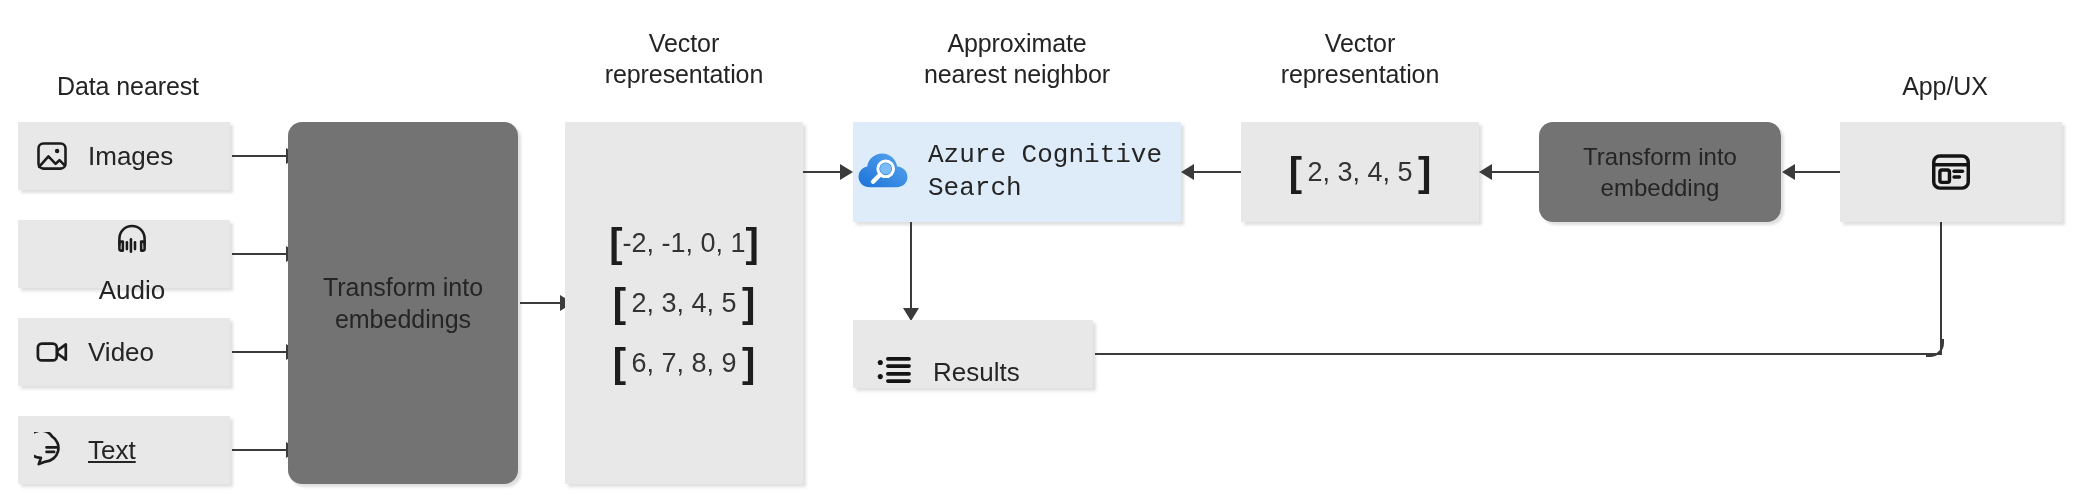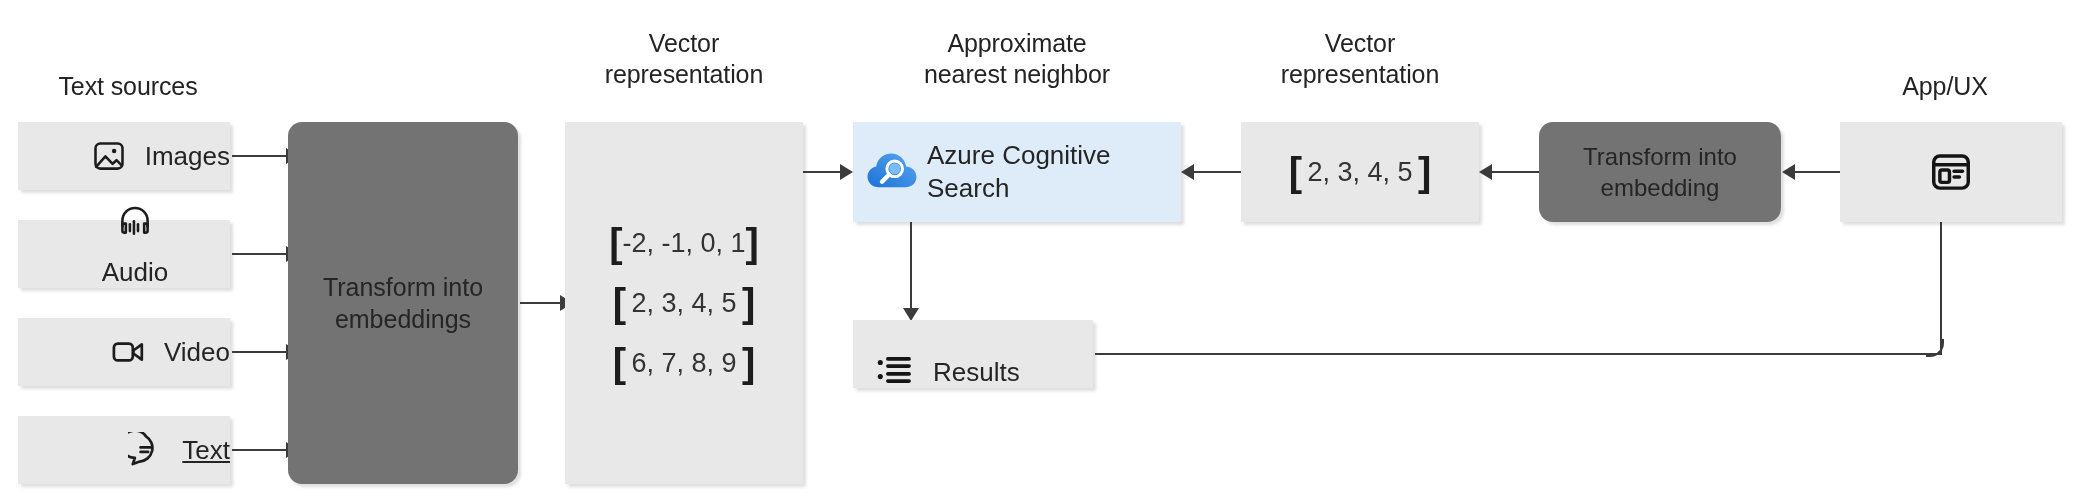--- a/index.html
+++ b/index.html
@@ -42,22 +42,22 @@
     line-height: 32px;
     text-align: center;
     box-shadow: 3px 3px 3px rgba(0,0,0,0.13);
   }
   .node.grey   { background: #e8e8e8; }
   .node.cream  { background: #737373; border-radius: 14px; }
   .node.blue   { background: #deecfa; }
 
   
   .chip {
-    justify-content: flex-end;
-    padding-left: 22px;
+    justify-content: flex-start;
+    padding-left: 16px;
     gap: 18px;
   }
   .chip .label { font-size: 26px; color: #242424; }
 
   
   .vecbox {
     flex-direction: column;
     gap: 24px;
   }
   .vrow {
@@ -115,21 +115,21 @@
     border-bottom-right-radius: 14px;
     background: transparent;
   }
   svg { display: block; }
 </style>
 </head>
 <body>
 
 <div id="canvas">
 
-  <div class="heading" style="left:18px; top:71px; width:220px;">Text sources</div>
+  <div class="heading" style="left:18px; top:71px; width:220px;">Data nearest</div>
 
   <div class="heading" style="left:565px; top:28px; width:238px;">Vector
 representation</div>
 
   <div class="heading" style="left:853px; top:28px; width:328px;">Approximate
 nearest neighbor</div>
 
   <div class="heading" style="left:1241px; top:28px; width:238px;">Vector
 representation</div>
 
@@ -213,21 +213,21 @@
     <div class="vrow">
       <span class="brk">[</span>
       <span class="vnums">6, 7, 8, 9</span>
       <span class="brk">]</span>
     </div>
   </div>
 
   <div class="conn hline" style="left:803px; top:171px; width:44px;"></div>
   <div class="arrow right" style="left:840px; top:164px;"></div>
 
-  <div class="node blue" style="left:853px; top:122px; width:328px; height:100px; justify-content:flex-start; padding-left:12px; gap:8px;">
+  <div class="node blue" style="left:853px; top:122px; width:328px; height:100px; justify-content:flex-start; padding-left:3px; gap:18px;font-family:Liberation Mono, monospace;">
     <span class="icon">
       <svg width="54" height="54" viewBox="0 0 64 64">
         <defs>
           <linearGradient id="acsg" x1="0" y1="1" x2="1" y2="0">
             <stop offset="0%" stop-color="#1b72d8"></stop>
             <stop offset="100%" stop-color="#5aa7ef"></stop>
           </linearGradient>
         </defs>
         <path d="M16.8 50 C8.4 50 3 44.4 3 37.6 c0-6.2 4.4-11.2 10.3-12.2 C14.6 16.6 22 10 31 10 c9.1 0 16.6 6.7 17.8 15.5 C55.8 26 61 31.3 61 38 c0 6.7-5.4 12-13 12 z" fill="url(#acsg)"></path>
         <circle cx="35.2" cy="28.2" r="9.3" fill="none" stroke="#ffffff" stroke-width="3.5"></circle>

